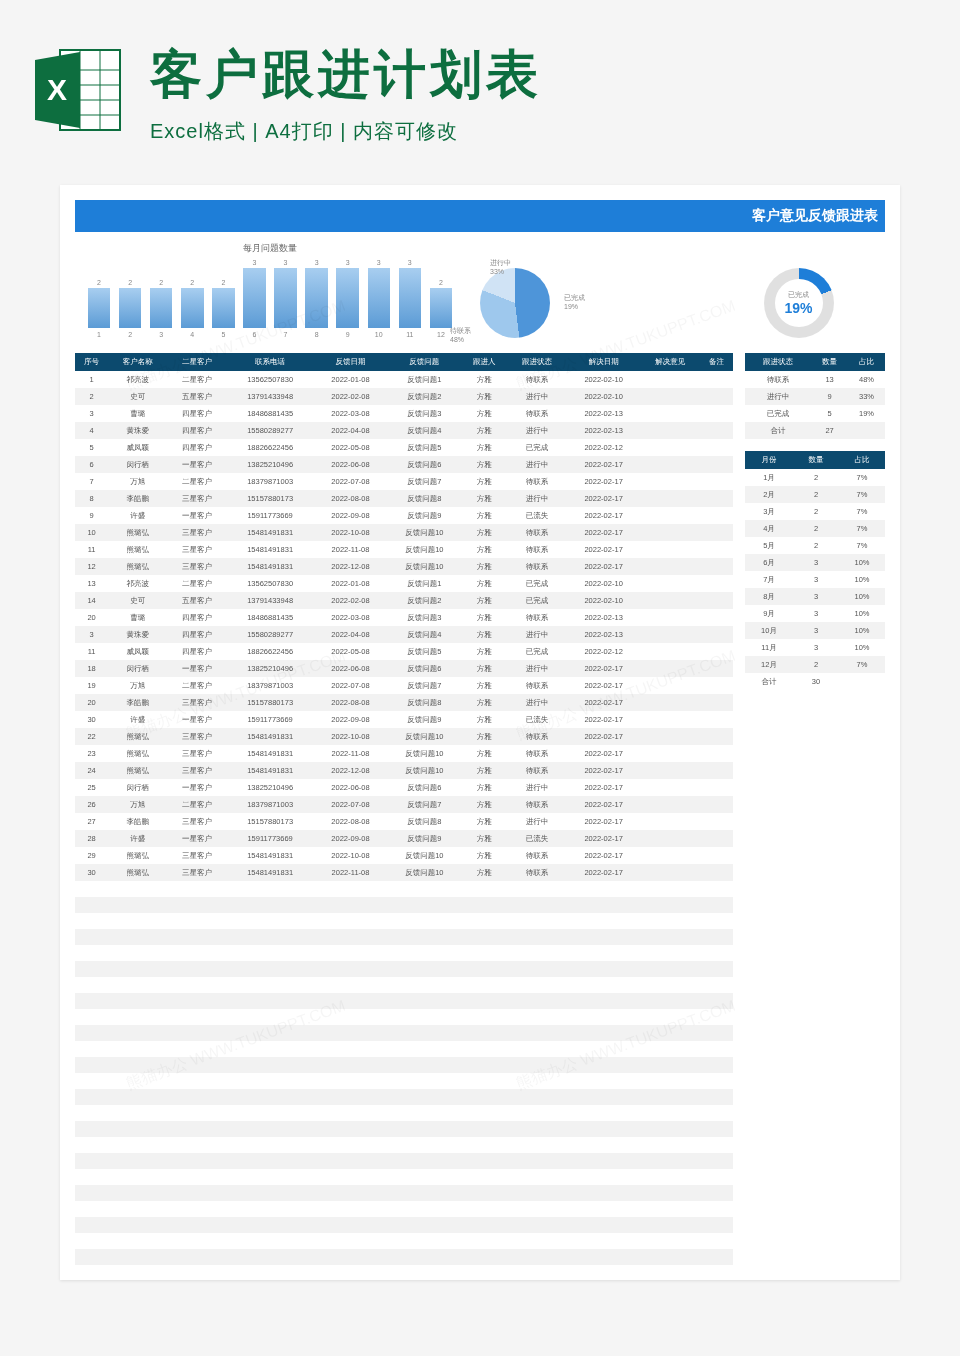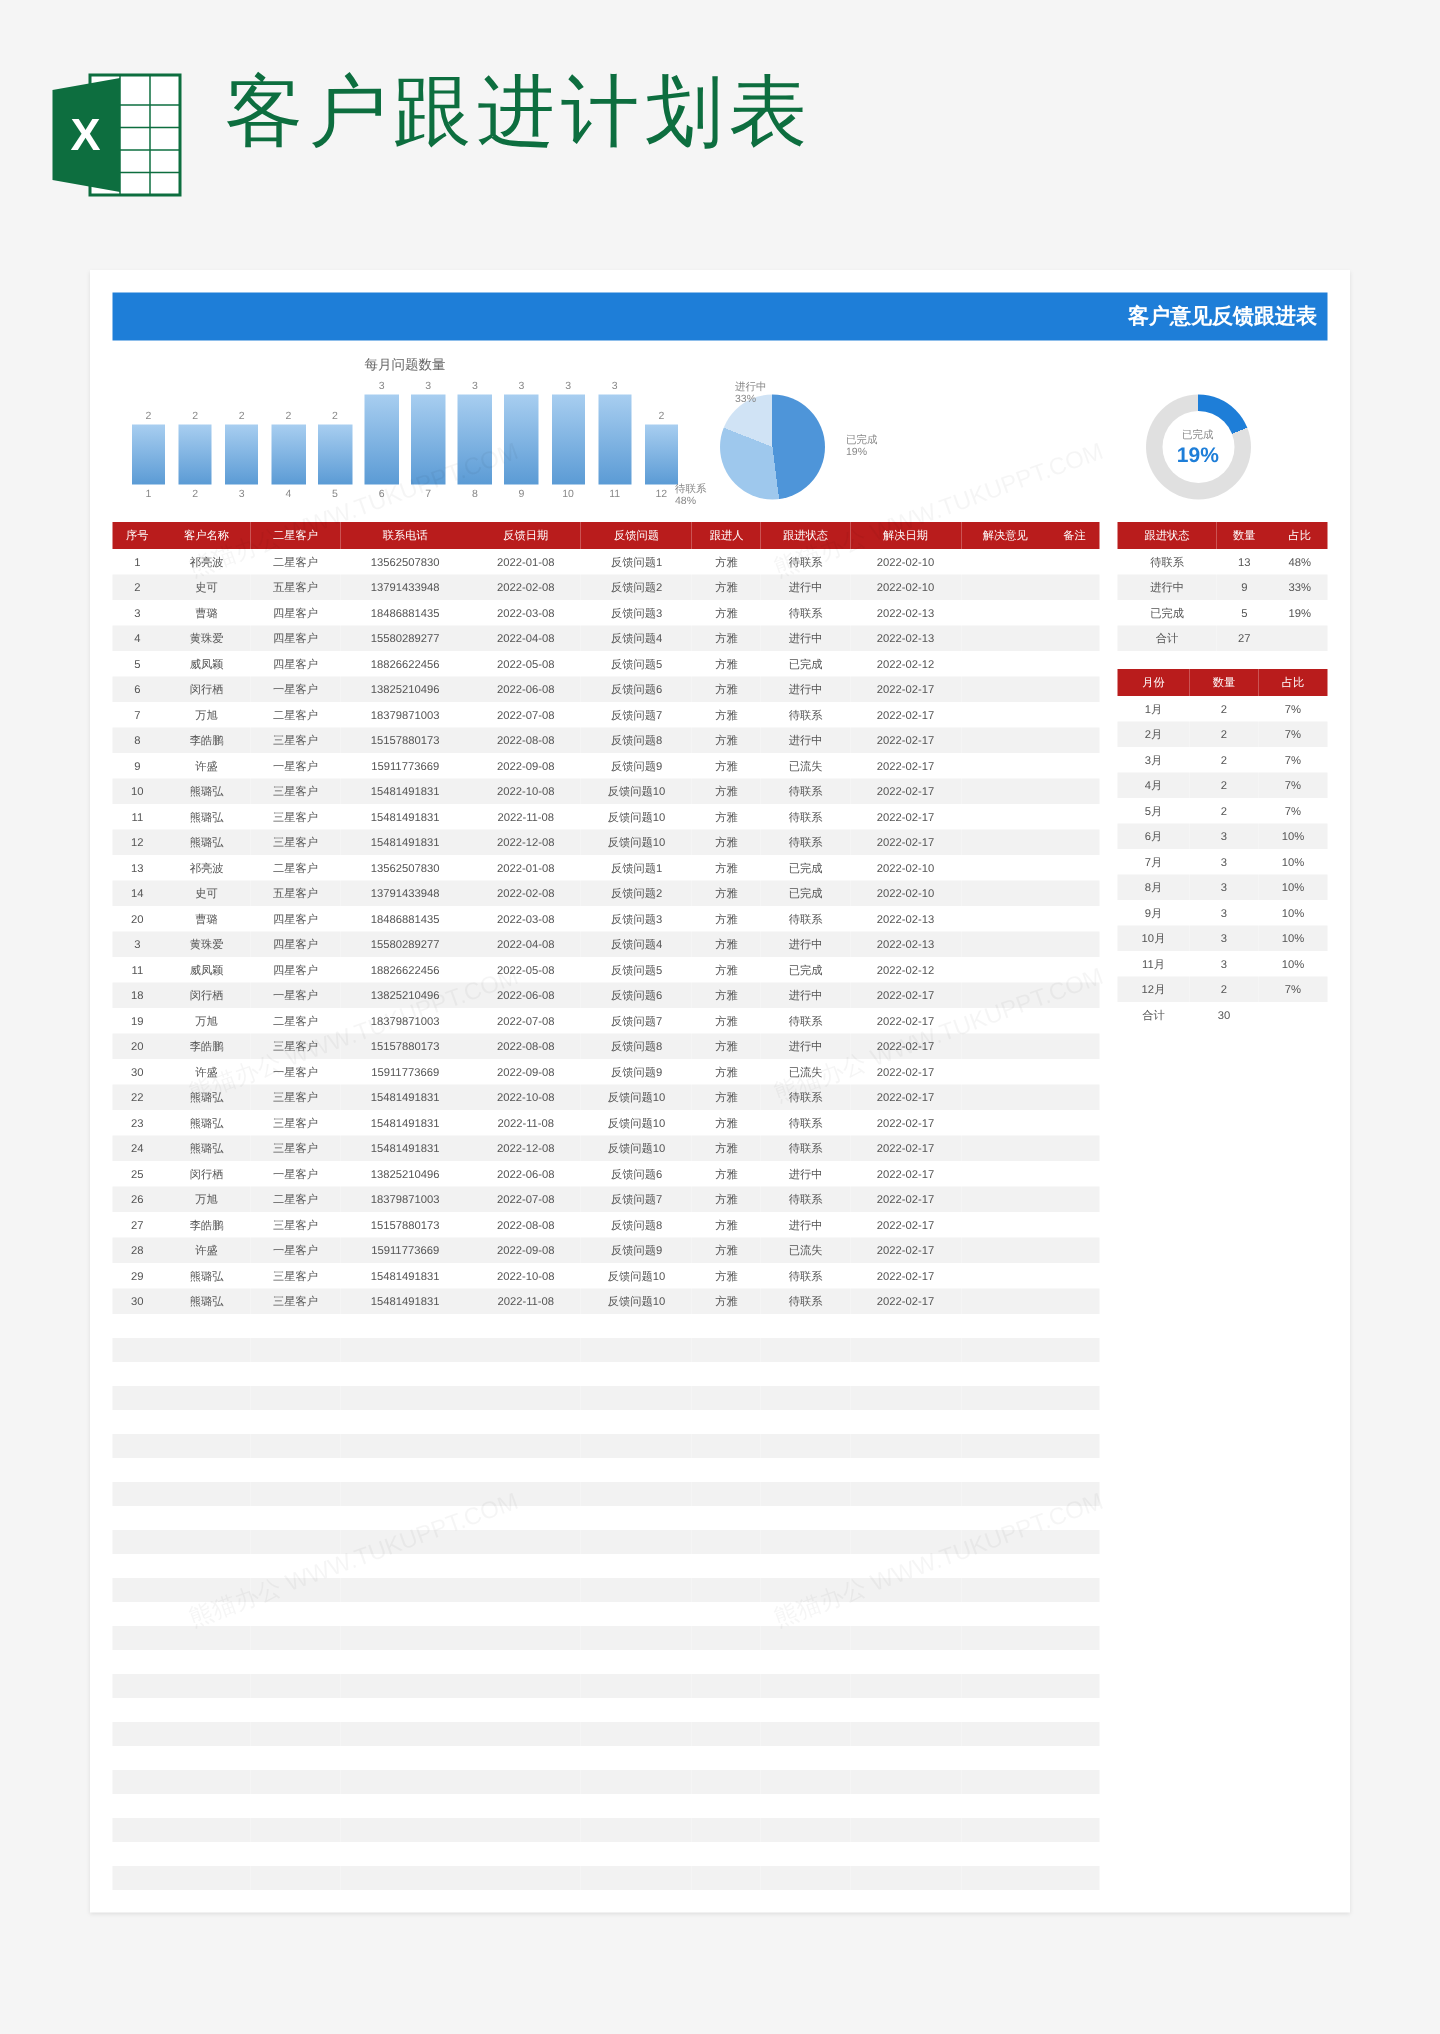--- a/index.html
+++ b/index.html
@@ -1,21 +1,21 @@
 <!DOCTYPE html>
 <html><head>
 <meta charset="utf-8">
 <style>
 *{box-sizing:border-box;margin:0;padding:0}
 body{font-family:"Microsoft YaHei",sans-serif;background:#f5f5f5;width:960px}
 .header{display:flex;align-items:flex-start;padding:40px 30px 20px;gap:20px}
 .excel-icon{width:100px;height:100px;position:relative}
 .excel-icon svg{width:100%;height:100%}
 .header-text{flex:1}
-.header-title{font-size:52px;font-weight:normal;color:#0d6e3f;letter-spacing:4px}
+.header-title{font-size:52px;font-weight:bold;color:#0d6e3f;letter-spacing:4px}
 .header-sub{font-size:20px;color:#0d6e3f;margin-top:8px;letter-spacing:1px}
 .sheet{background:#fff;margin:20px 60px;padding:15px;box-shadow:0 1px 3px rgba(0,0,0,0.1);font-size:8px;position:relative}
 .sheet-title{background:#1e7ed8;color:#fff;text-align:right;padding:7px;font-size:14px;font-weight:bold}
 .charts{display:flex;padding:10px 5px;gap:20px;align-items:flex-end}
 .bar-chart{flex:1.4}
 .bar-title{text-align:center;font-size:9px;color:#666;margin-bottom:8px}
 .bars{display:flex;align-items:flex-end;height:75px;gap:3px;padding:0 5px}
 .bar-col{flex:1;display:flex;flex-direction:column;align-items:center}
 .bar-val{font-size:7px;color:#888;margin-bottom:2px}
 .bar{width:80%;background:linear-gradient(to top,#5b9bd5,#a8cef0)}
@@ -25,21 +25,21 @@
 .pie-lbl{font-size:7px;color:#888}
 .donut{flex:0.6;position:relative;display:flex;align-items:center;justify-content:center}
 .donut-ring{width:70px;height:70px;border-radius:50%;background:conic-gradient(#1e7ed8 0% 19%,#e0e0e0 19% 100%);display:flex;align-items:center;justify-content:center}
 .donut-inner{width:48px;height:48px;border-radius:50%;background:#fff;display:flex;flex-direction:column;align-items:center;justify-content:center}
 .donut-lbl{font-size:7px;color:#888}
 .donut-pct{font-size:14px;font-weight:bold;color:#1e7ed8}
 .content{display:flex;gap:12px;margin-top:5px}
 .main-tbl{flex:1}
 .side{width:140px;display:flex;flex-direction:column;gap:12px}
 table{width:100%;border-collapse:collapse;font-size:7.5px}
-th{background:#b91c1c;color:#fff;padding:4px 2px;font-weight:normal;text-align:center}
+th{background:#0c4a6e;color:#fff;padding:4px 2px;font-weight:normal;text-align:center}
 td{padding:3.5px 2px;text-align:center;color:#555}
 tbody tr:nth-child(even){background:#f2f2f2}
 tbody tr:nth-child(odd){background:#fff}
 .empty-rows tr{height:14px}
 .empty-rows tr:nth-child(even){background:#f2f2f2}
 .wm{position:absolute;color:rgba(0,0,0,0.04);font-size:16px;transform:rotate(-20deg);pointer-events:none}
 </style>
 </head>
 <body>
 
@@ -52,20 +52,21 @@
       <line x1="30" y1="60" x2="90" y2="60" stroke="#0d6e3f" stroke-width="1"></line>
       <line x1="30" y1="75" x2="90" y2="75" stroke="#0d6e3f" stroke-width="1"></line>
       <line x1="50" y1="10" x2="50" y2="90" stroke="#0d6e3f" stroke-width="1"></line>
       <line x1="70" y1="10" x2="70" y2="90" stroke="#0d6e3f" stroke-width="1"></line>
       <path d="M 5 20 L 50 12 L 50 88 L 5 80 Z" fill="#0d6e3f"></path>
       <text x="27" y="60" fill="#fff" font-size="30" font-weight="bold" text-anchor="middle" font-family="Arial">X</text>
     </svg>
   </div>
   <div class="header-text">
     <div class="header-title">客户跟进计划表</div>
+    <div class="header-sub">Excel格式 | A4打印 | 内容可修改</div>
   </div>
 </div>
 
 <div class="sheet">
   <div class="wm" style="top:150px;left:60px">熊猫办公 WWW.TUKUPPT.COM</div>
   <div class="wm" style="top:150px;left:450px">熊猫办公 WWW.TUKUPPT.COM</div>
   <div class="wm" style="top:500px;left:60px">熊猫办公 WWW.TUKUPPT.COM</div>
   <div class="wm" style="top:500px;left:450px">熊猫办公 WWW.TUKUPPT.COM</div>
   <div class="wm" style="top:850px;left:60px">熊猫办公 WWW.TUKUPPT.COM</div>
   <div class="wm" style="top:850px;left:450px">熊猫办公 WWW.TUKUPPT.COM</div>

